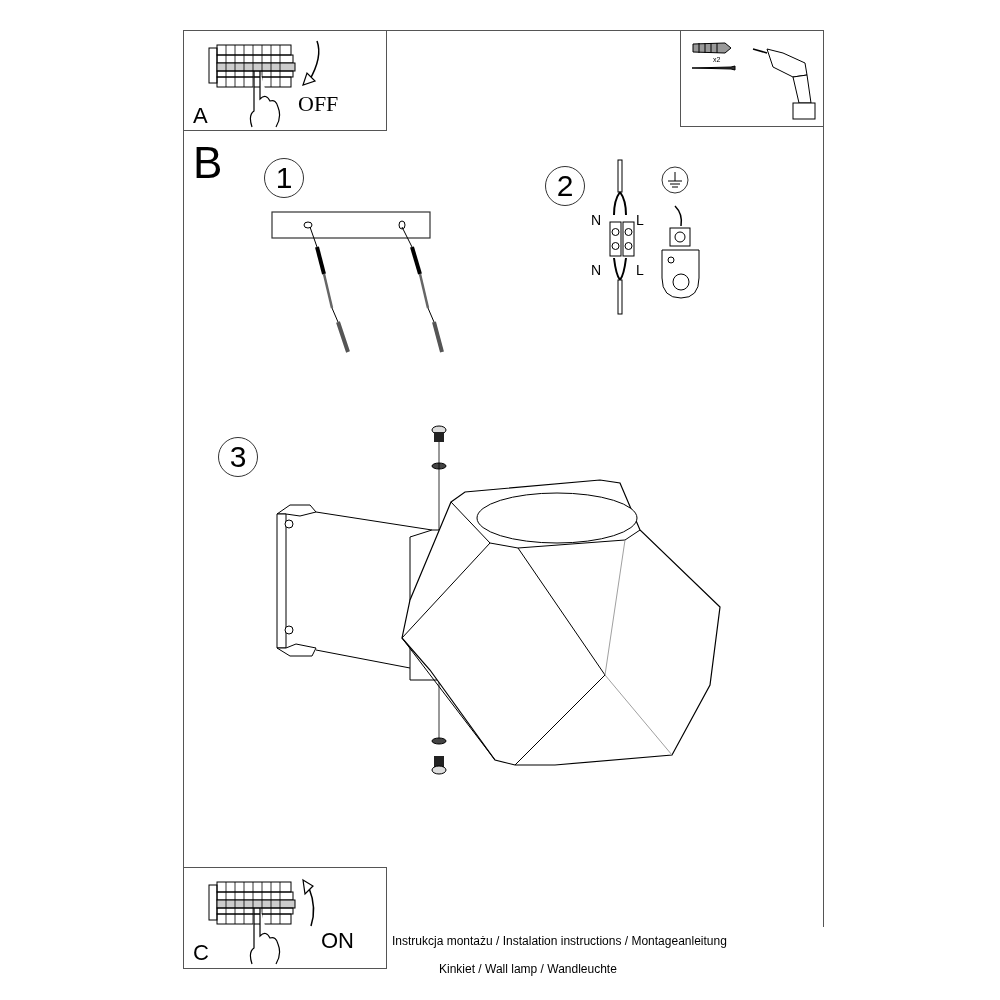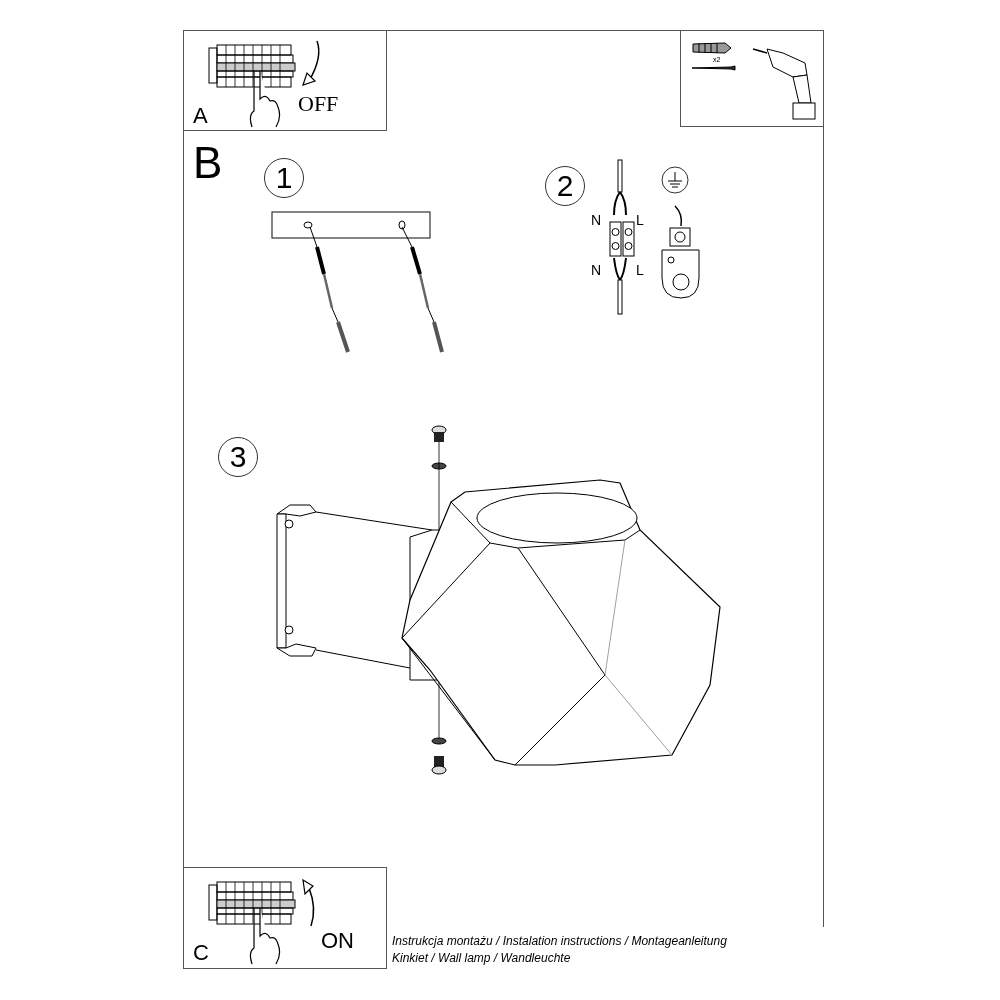--- a/index.html
+++ b/index.html
@@ -2,21 +2,21 @@
 <html><head>
 <meta charset="utf-8">
 <style>
   html,body{margin:0;padding:0;background:#fff;}
   body{width:1000px;height:1000px;position:relative;overflow:hidden;font-family:"Liberation Sans",sans-serif;color:#000;}
   .frame{position:absolute;left:183px;top:30px;width:641px;height:939px;border:1.5px solid #555;box-sizing:border-box;}
   .box{position:absolute;border:1.5px solid #555;box-sizing:border-box;background:#fff;}
   #boxA{left:183px;top:30px;width:204px;height:101px;}
   #boxTools{left:680px;top:30px;width:144px;height:97px;}
   #boxC{left:183px;top:867px;width:204px;height:102px;}
-  #footer{left:386px;top:927px;width:438px;height:42px;border-left:1.5px solid #555;border-top:none;border-right:none;border-bottom:none;font-style:italic;}
+  #footer{left:386px;top:927px;width:438px;height:42px;border-left:1.5px solid #555;border-top:none;border-right:none;border-bottom:none;}
   .letter{position:absolute;font-size:22px;}
   .bigB{position:absolute;left:193px;top:138px;font-size:44px;}
   .word{position:absolute;font-size:22px;}
   .foot-line{position:absolute;left:5px;font-size:12px;white-space:nowrap;}
   svg{position:absolute;overflow:visible;}
   .stepnum{position:absolute;width:40px;height:40px;border:1.5px solid #333;border-radius:50%;box-sizing:border-box;text-align:center;line-height:38px;font-size:30px;}
   .lbl{position:absolute;font-size:14px;}
 </style>
 </head>
 <body>
@@ -183,14 +183,14 @@
   <svg style="left:115px;top:10px;" width="25" height="50" viewBox="0 0 25 50">
     <path d="M12 48 Q18 30 10 10" fill="none" stroke="#000" stroke-width="1.5"></path>
     <path d="M4 2 L14 8 L6 16 Z" fill="#fff" stroke="#000" stroke-width="1.2"></path>
   </svg>
   <span class="word" style="left:114px;top:60px;margin-left:23px;">ON</span>
   <span class="letter" style="left:9px;top:72px;">C</span>
 </div>
 
 <div class="box" id="footer">
   <span class="foot-line" style="top:7px;">Instrukcja montażu / Instalation instructions / Montageanleitung</span>
-  <span class="foot-line" style="top:24px;">Kinkiet  / Wall lamp / Wandleuchte</span>
+  <span class="foot-line" style="top:35px;margin-left:47px;">Kinkiet  / Wall lamp / Wandleuchte</span>
 </div>
 
 </body></html>

